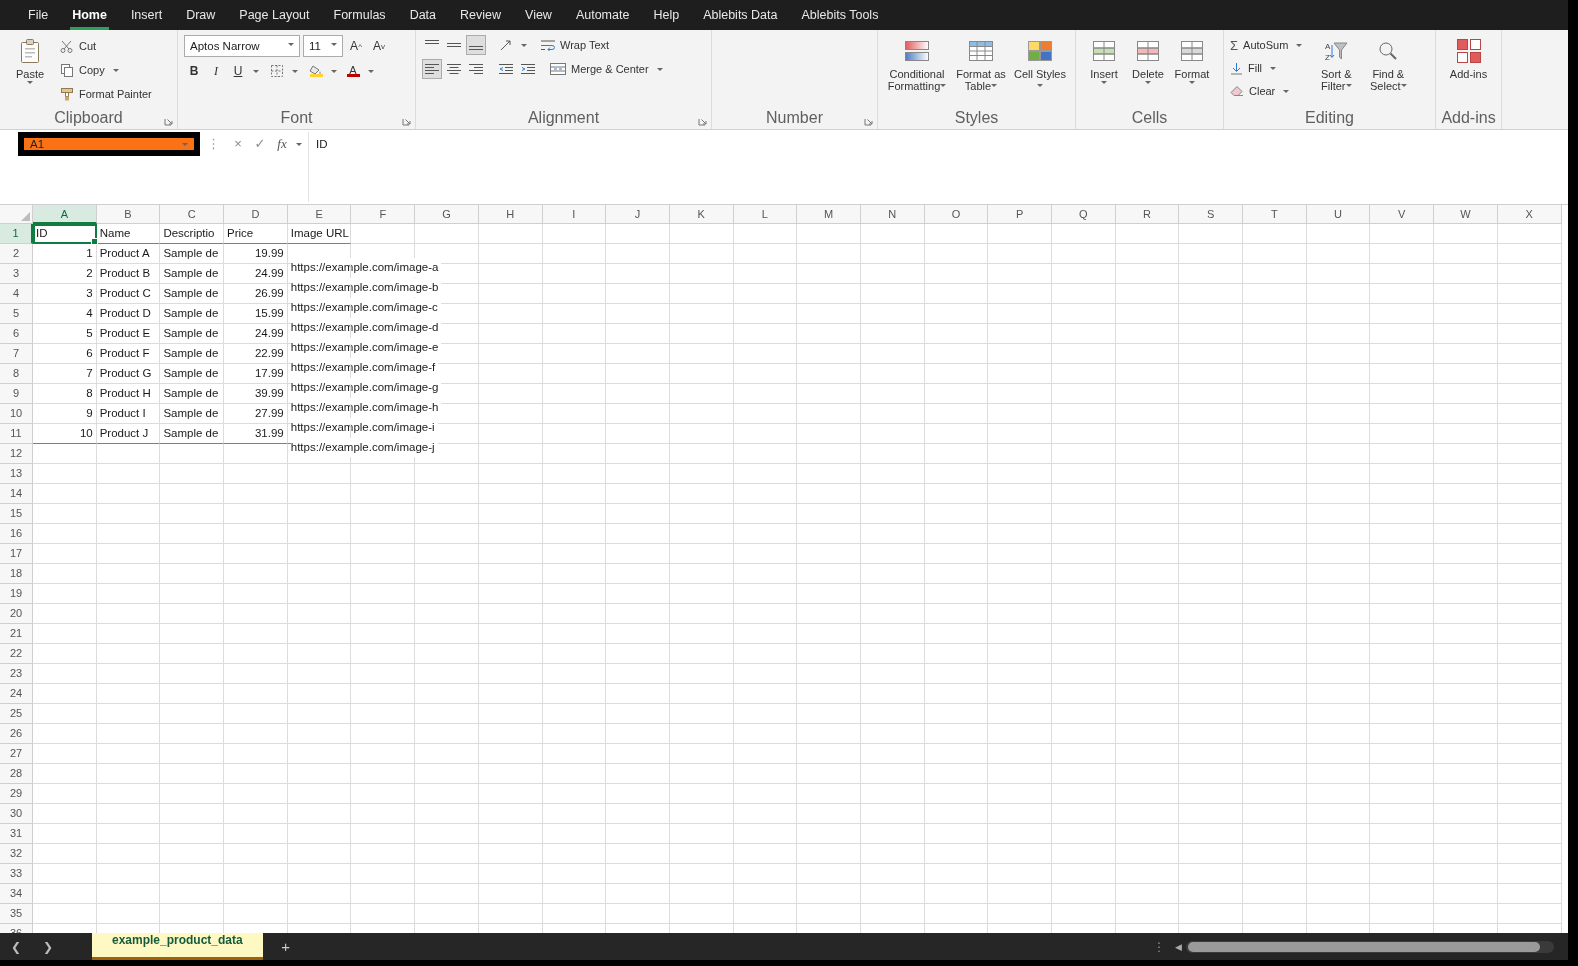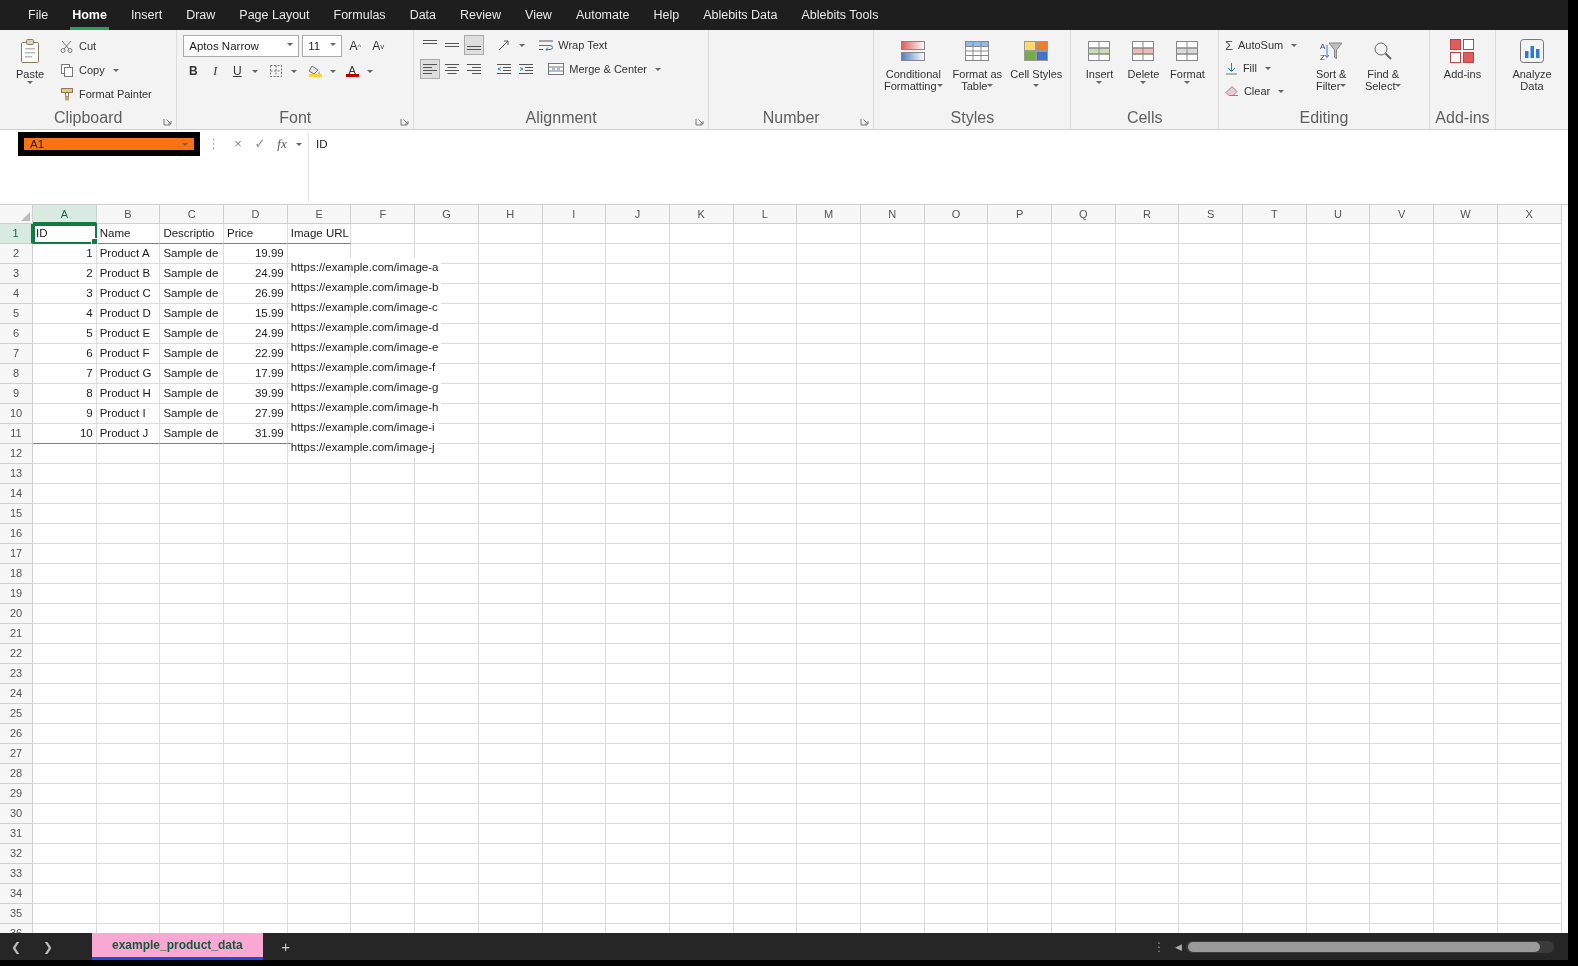--- a/index.html
+++ b/index.html
@@ -80,22 +80,22 @@
   .cell.spill { overflow:visible; z-index:2; }
   .cell.spill .cv { position:absolute; left:3px; top:14px; background:#FFF; padding-right:3px; z-index:1; }
   .cell.selected { outline:2px solid #107C41; outline-offset:-2px; z-index:3; overflow:visible; }
   .cell.selected::after { content:""; position:absolute; right:-2px; bottom:-2px; width:5px; height:5px;
     background:#107C41; border:1px solid #FFF; z-index:4; }
 
   
   .tabbar { position:absolute; top:933px; left:0; width:1568px; height:27px; background:#262626;
     display:flex; align-items:stretch; }
   .navbtn { width:32px; display:flex; align-items:center; justify-content:center; color:#BBB; font-size:12px; }
-  .sheet-tab { background:#f9a8d4; display:flex; align-items:center; padding:0 20px; margin-left:28px;
-    font-size:12px; color:#155B3B; font-weight:600; border-bottom:3px solid #1d4ed8; }
+  .sheet-tab { background:#fef9c3; display:flex; padding:0 20px; margin-left:28px;
+    font-size:12px; color:#155B3B; font-weight:600; border-bottom:3px solid #a16207; }
   .addsheet { width:46px; display:flex; align-items:center; justify-content:center; color:#CCC; font-size:15px; }
   .grip { margin-left:auto; display:flex; align-items:center; color:#999; font-size:12px; padding:0 10px; }
   .hscroll { display:flex; align-items:center; gap:4px; padding-right:14px; }
   .hs-arrow { color:#AAA; font-size:9px; }
   .hs-track { width:368px; height:12px; background:#3A3A3A; border-radius:6px; position:relative; }
   .hs-thumb { position:absolute; left:2px; top:1px; height:10px; width:352px; background:#9A9A9A; border-radius:5px; }
 
   svg { display:block; }
 </style>
 </head>
@@ -546,35 +546,20 @@
                 <rect x="1.5" y="14.5" width="10" height="10" fill="#FFF"></rect>
                 <rect x="14.5" y="14.5" width="10" height="10" fill="#E05C5C"></rect>
               </g>
             </svg>
         </div>
         <span>Add-ins</span>
       </div>
       <div class="rlabel">Add-ins</div>
     </div>
 
-    <div class="rgroup" style="width:72px; border-right:none; justify-content:center;">
-      <div class="bigbtn" style="width:62px;">
-        <div class="bicon">
-          <svg width="26" height="26">
-              <g stroke="#777" fill="none">
-                <rect x="1.5" y="1.5" width="23" height="23" rx="3"></rect>
-                <rect x="6" y="13" width="3.5" height="7" fill="#2B7CD3" stroke="none"></rect>
-                <rect x="11.5" y="8" width="3.5" height="12" fill="#2B7CD3" stroke="none"></rect>
-                <rect x="17" y="11" width="3.5" height="9" fill="#2B7CD3" stroke="none"></rect>
-              </g>
-            </svg>
-        </div>
-        <span>Analyze Data</span>
-      </div>
-    </div>
   </div>
 
   <div class="fbar">
     <div class="fdivider"></div>
     <div class="fbar-row">
       <div class="namebox">
         <span>A1</span>
         <span class="tri"></span>
       </div>
       <span class="fseps">⋮</span>

